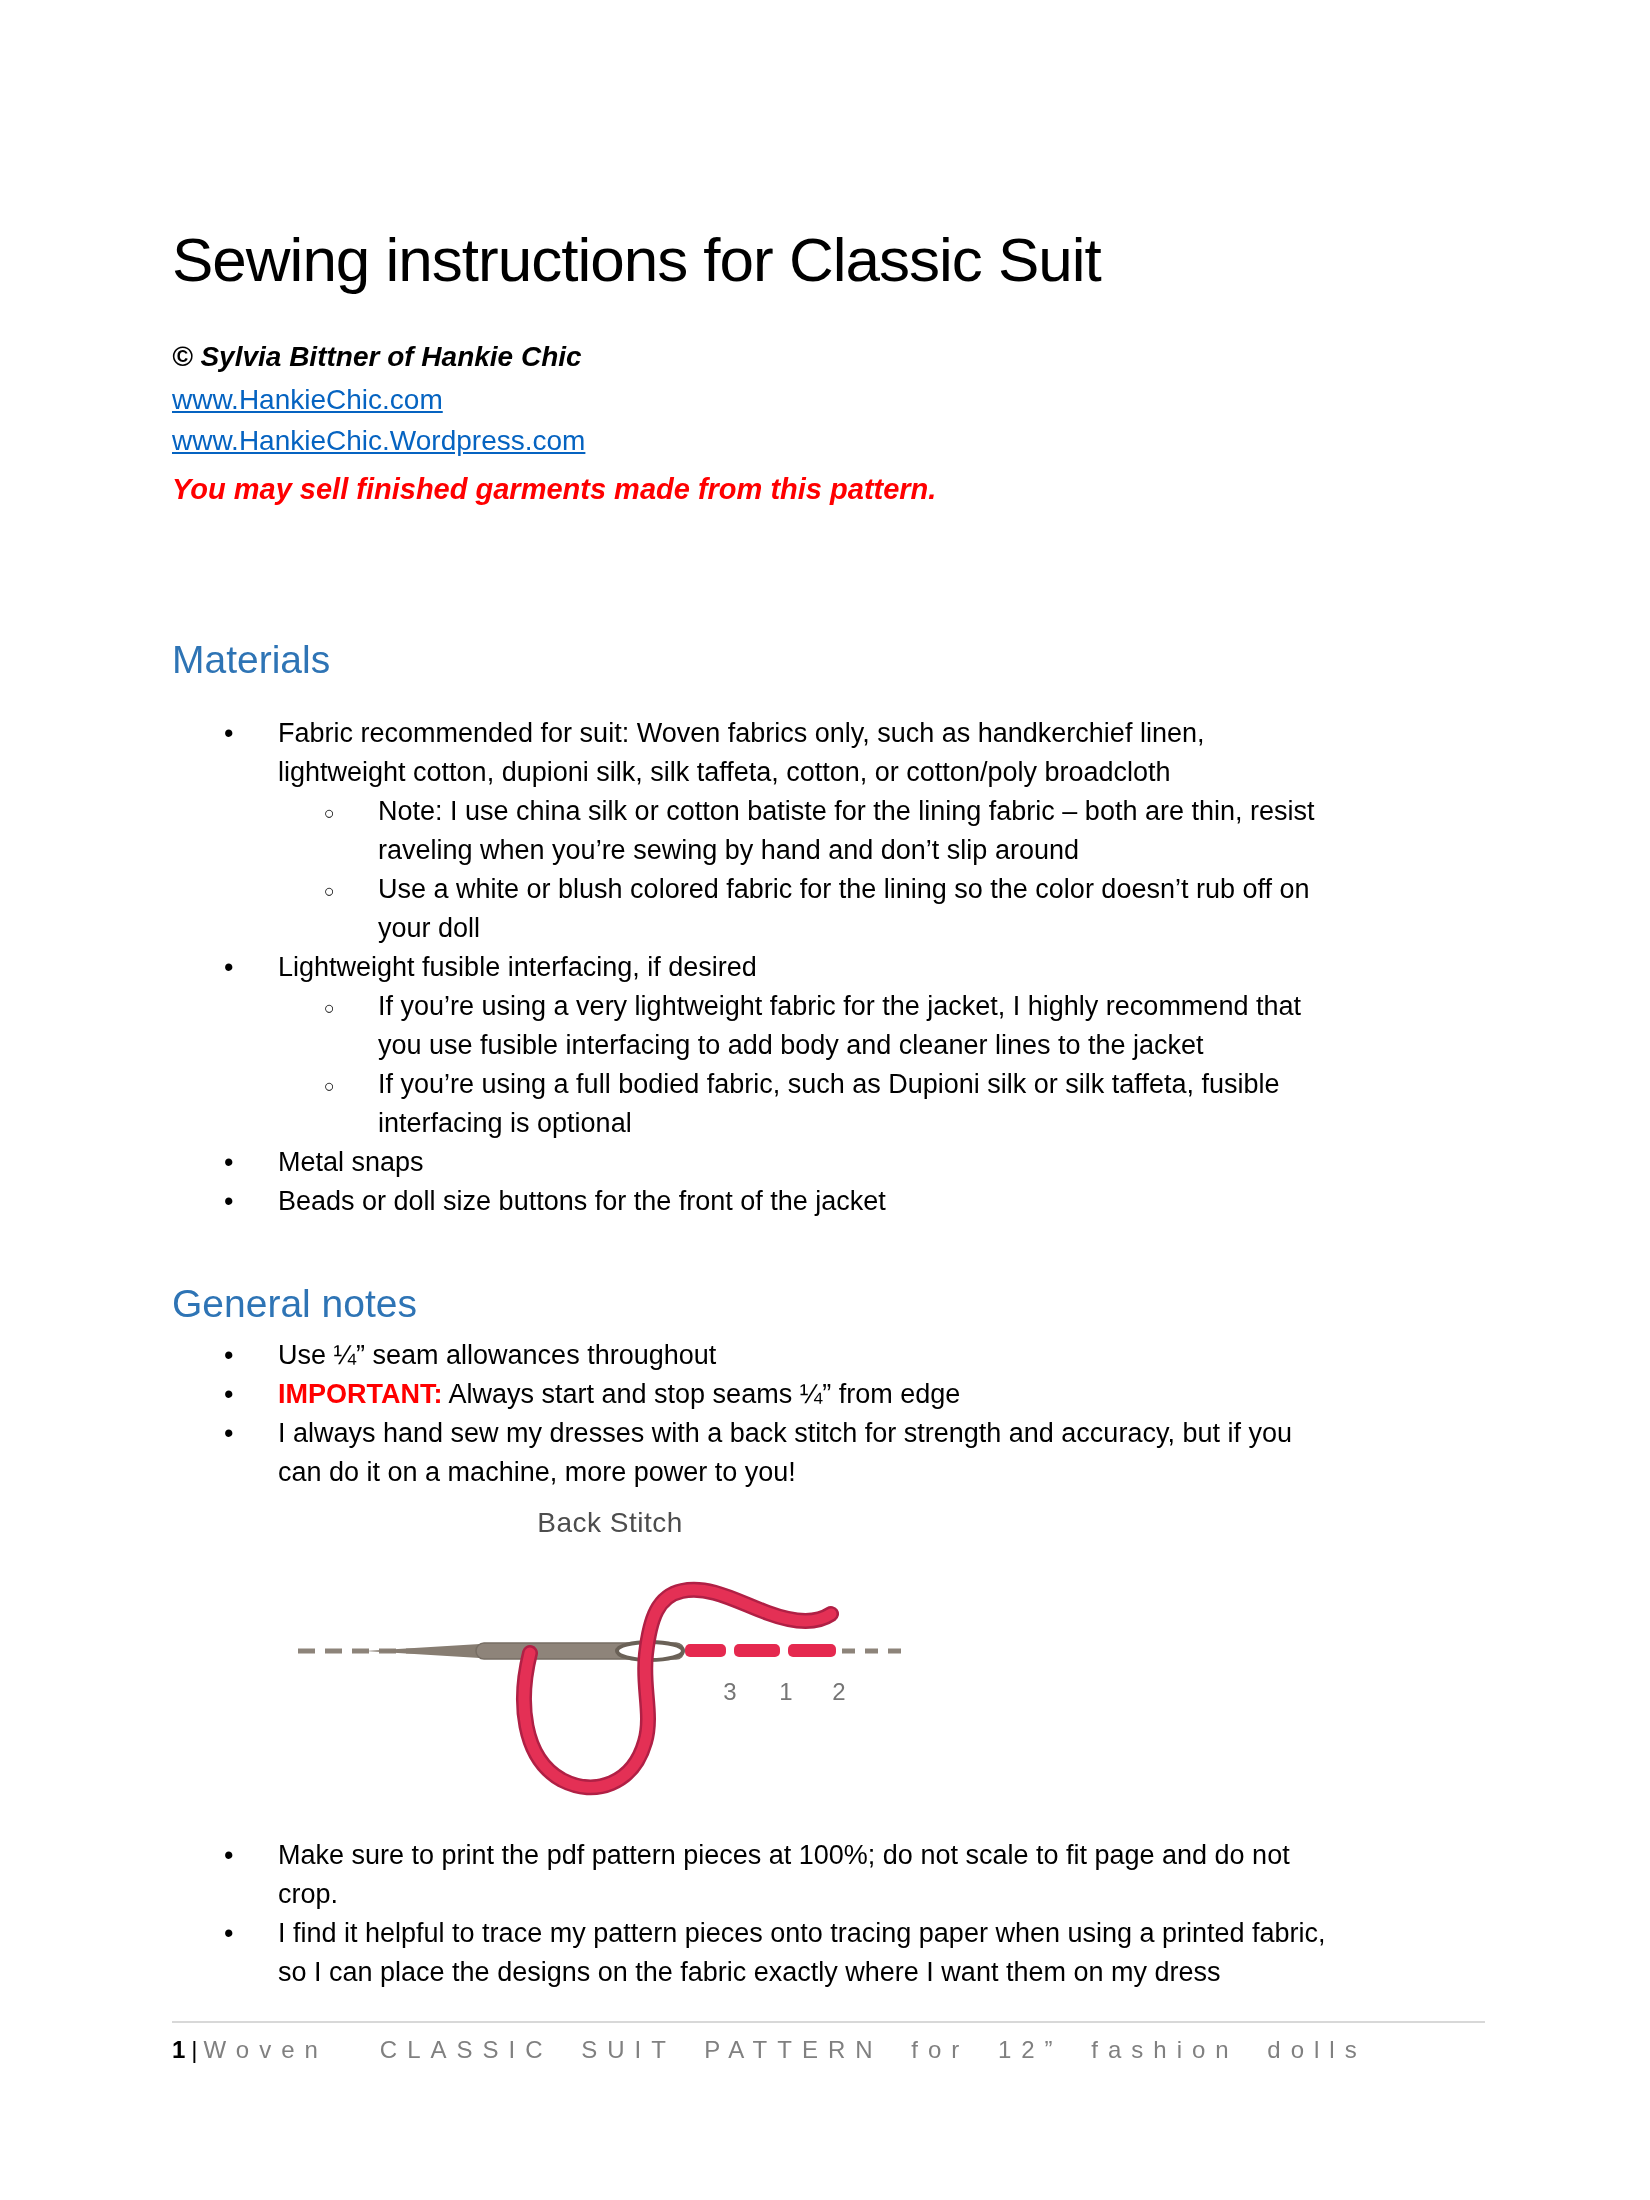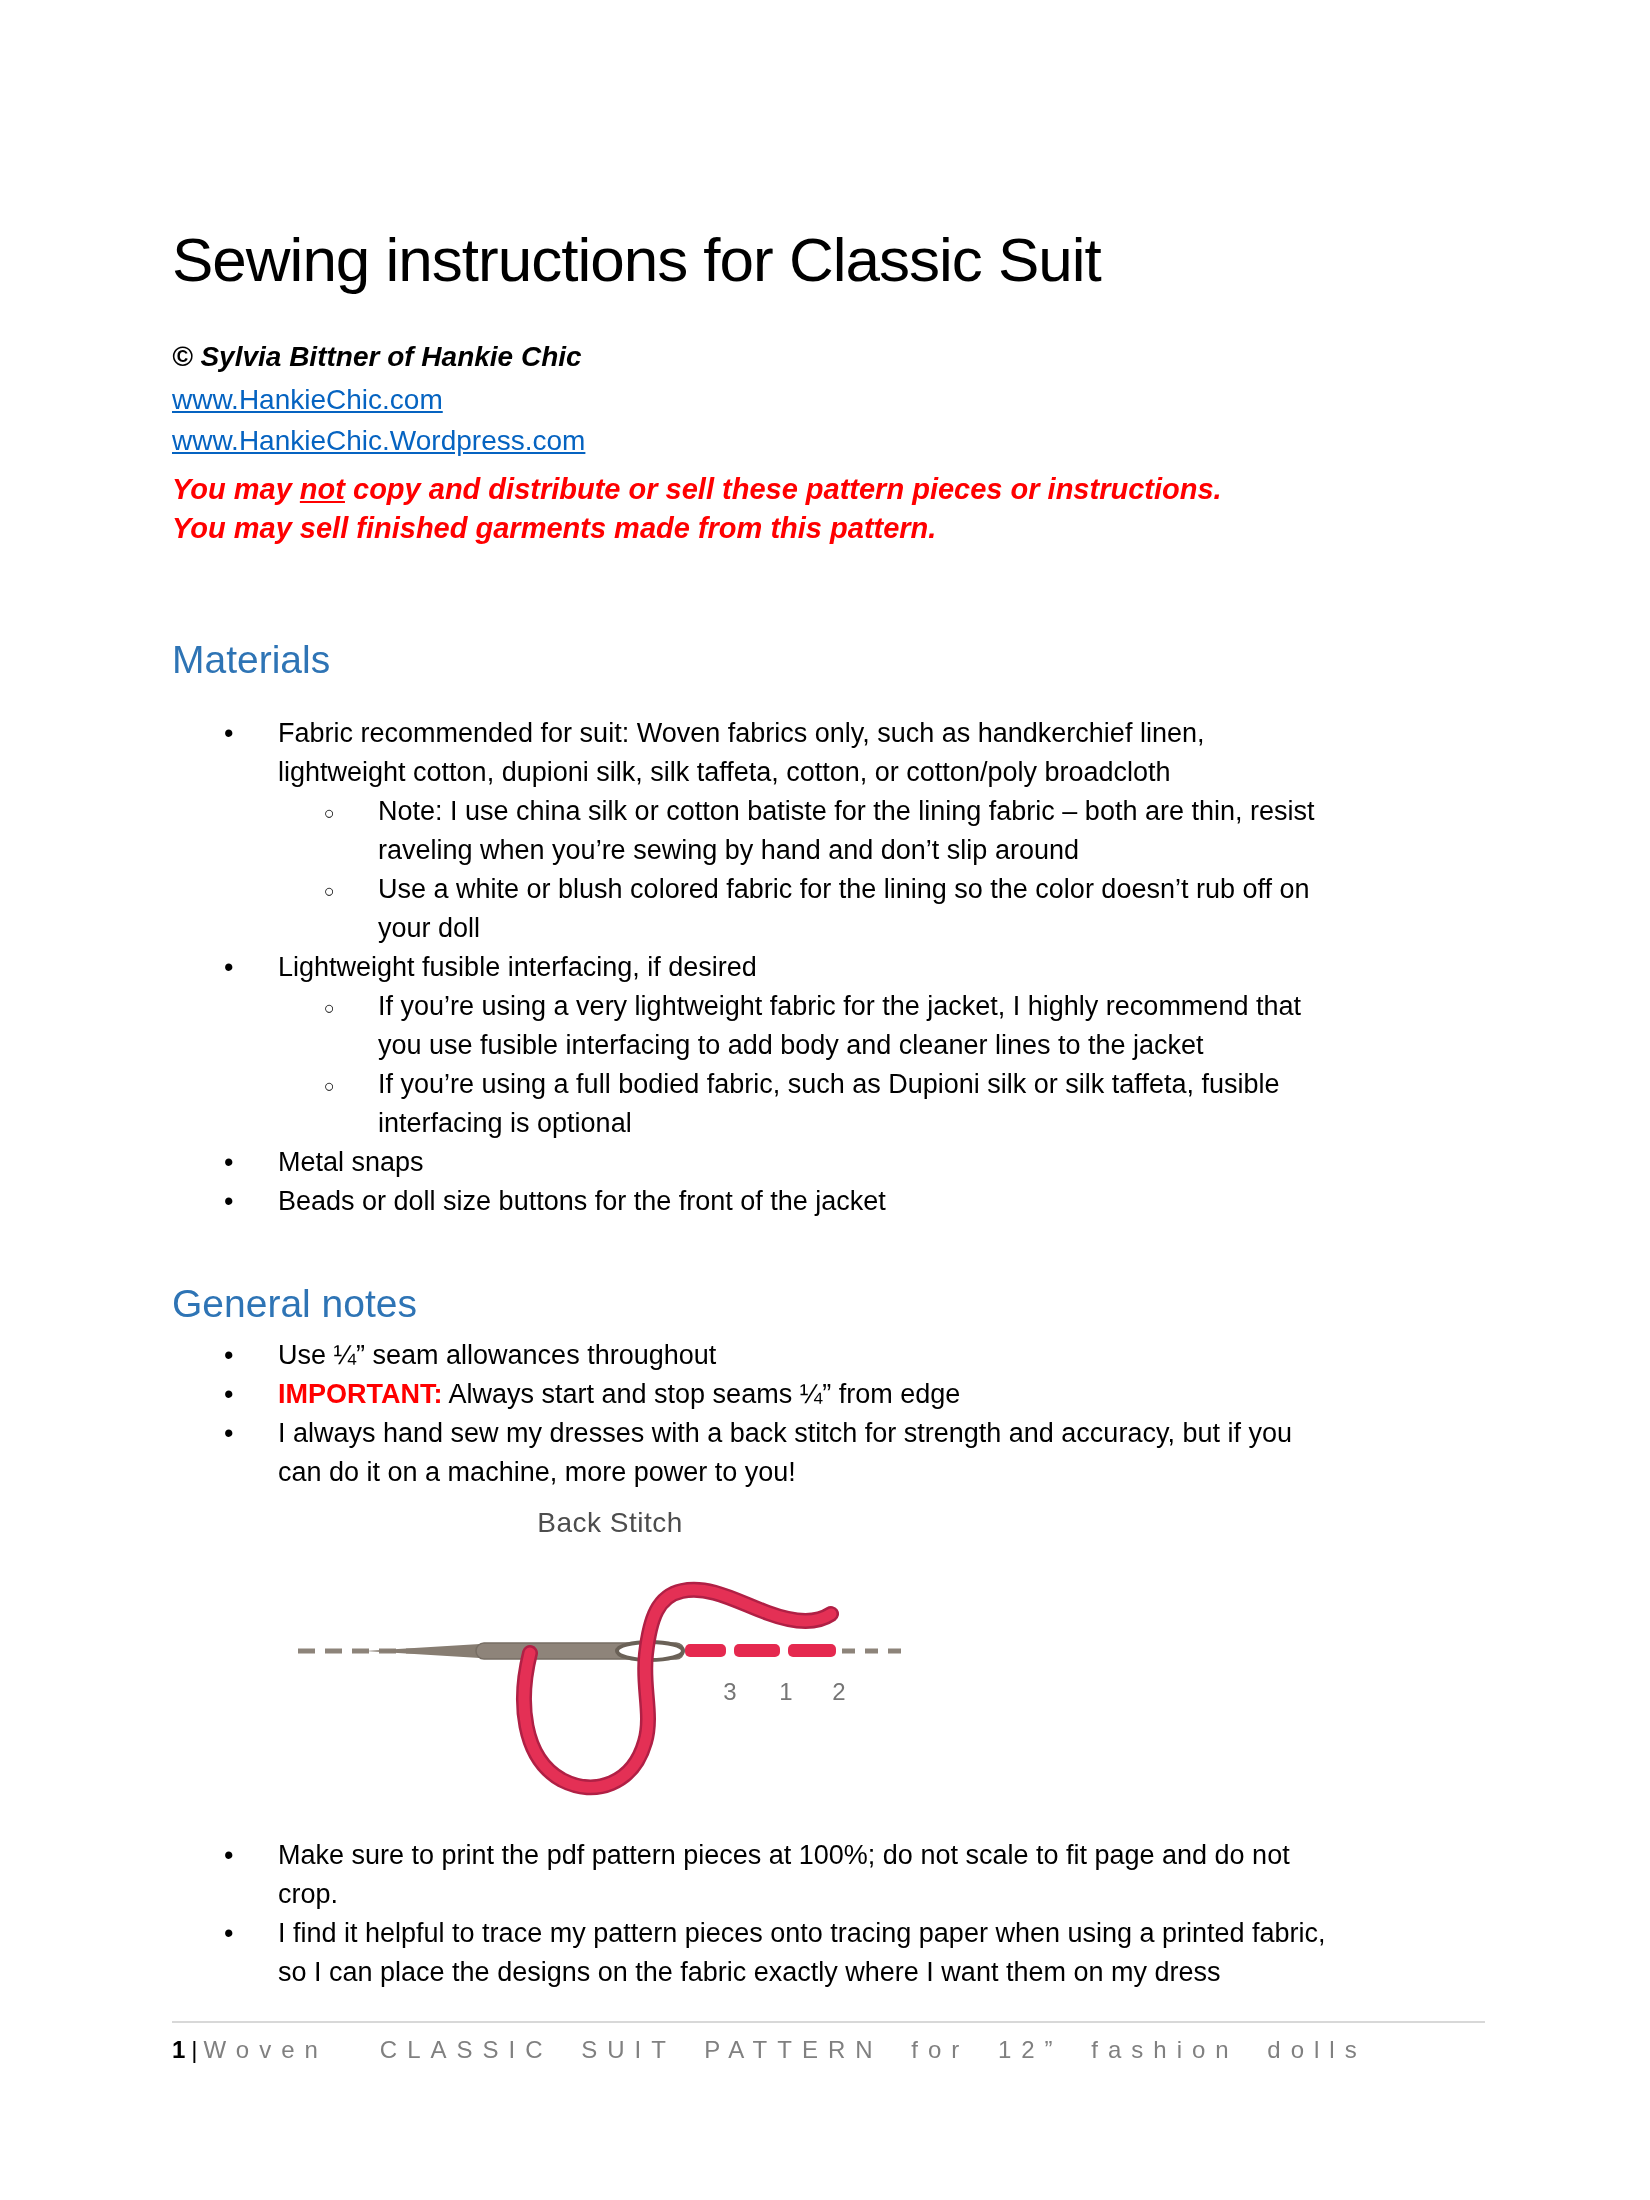--- a/index.html
+++ b/index.html
@@ -85,21 +85,20 @@
 
 <div class="page">
 
   <div class="abs doc-title">Sewing instructions for Classic Suit</div>
   <div class="abs copyright-line">© Sylvia Bittner of Hankie Chic</div>
 
   <a class="abs site-link link1">www.HankieChic.com</a>
   <a class="abs site-link link2">www.HankieChic.Wordpress.com</a>
 
   <div class="abs warning-block">
-    <div><span>You may </span><span class="u">not</span><span> copy and distribute or sell these pattern pieces or instructions.</span></div>
     <div>You may sell finished garments made from this pattern.</div>
   </div>
 
   <div class="abs section-heading h-materials">Materials</div>
 
   <div class="abs list materials-list">
     <div class="li l1"><span class="marker">•</span><span class="txt">Fabric recommended for suit: Woven fabrics only, such as handkerchief linen,
 lightweight cotton, dupioni silk, silk taffeta, cotton, or cotton/poly broadcloth</span></div>
     <div class="li l2"><span class="marker">○</span><span class="txt">Note: I use china silk or cotton batiste for the lining fabric – both are thin, resist
 raveling when you’re sewing by hand and don’t slip around</span></div>

